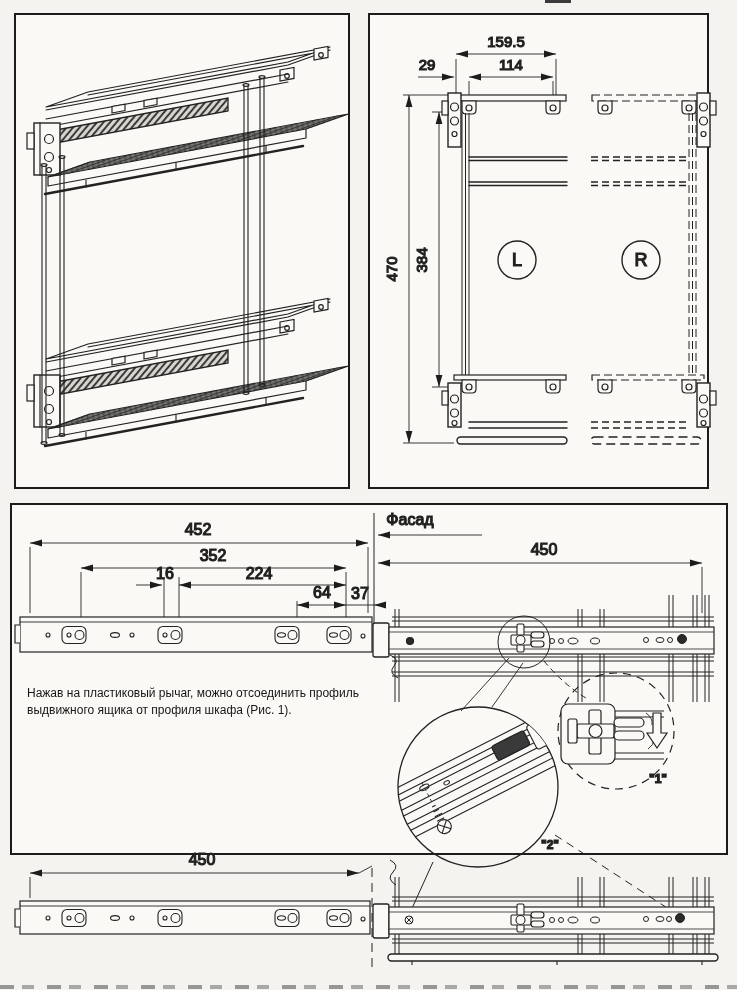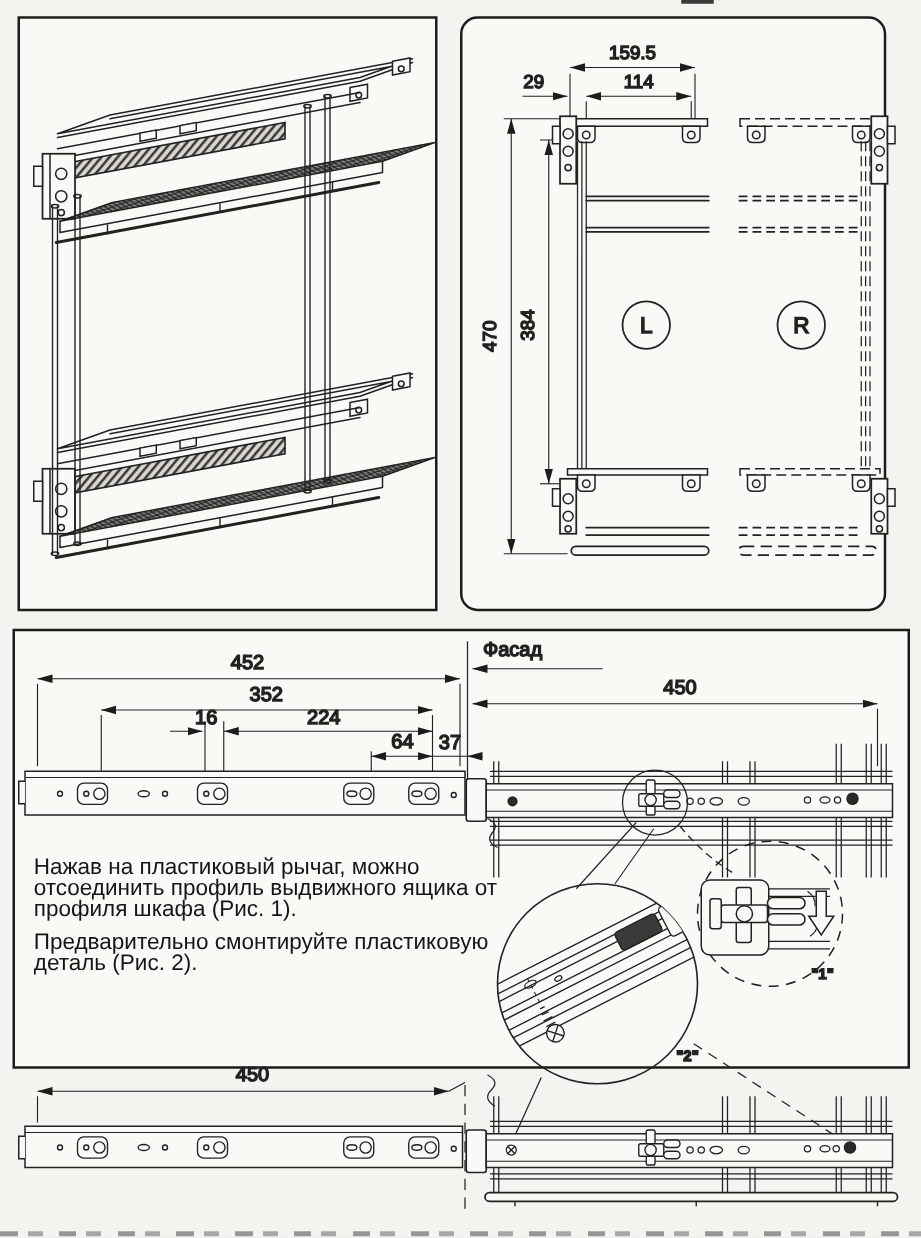--- a/index.html
+++ b/index.html
@@ -1,30 +1,30 @@
 <!DOCTYPE html>
 <html><head>
 <meta charset="utf-8">
 <style>
   html,body{margin:0;padding:0;}
   body{background:#e8e7e4;font-family:"Liberation Sans",sans-serif;}
   #sheet{position:relative;width:737px;height:990px;background:#f4f3f0;overflow:hidden;}
   .panel{position:absolute;background:#faf9f6;border:2px solid #1c1c1c;box-sizing:border-box;}
   #panel-iso{left:14px;top:13px;width:336px;height:476px;}
-  #panel-front{left:368px;top:13px;width:341px;height:476px;border-radius:14px;}
+  #panel-front{left:368px;top:13px;width:341px;height:476px;}
   #panel-install{left:10px;top:503px;width:718px;height:352px;}
   .panel svg{position:absolute;left:0;top:0;}
   svg text{font-family:"Liberation Sans",sans-serif;fill:#1c1c1c;}
   .dim-t{font-size:16px;}
   .dim-s{font-size:15px;}
   .lr-t{font-size:18px;}
   .fig-t{font-size:12px;font-weight:bold;}
   line,path,rect,circle,ellipse,polygon,polyline{vector-effect:none;}
   #notes{position:absolute;left:15px;top:180px;width:382px;color:#161616;
-         font-size:18px;line-height:17px;}
+         font-size:12px;line-height:17px;}
   #notes p{margin:0 0 9px 0;}
   #top-artifact{position:absolute;left:545px;top:0;width:26px;height:3px;background:#3a3a3a;}
   #bottom-strip{position:absolute;left:0;top:985px;width:737px;height:4px;opacity:.55;
     background:repeating-linear-gradient(90deg,#4a4a4a 0 14px,transparent 14px 22px,#6a6a6a 22px 34px,transparent 34px 47px);}
 </style>
 </head>
 <body>
 
 <div id="sheet">
 
@@ -384,20 +384,19 @@
         </g>
         <path stroke-width="1" d="M380 434 H702 M380 438 H702"></path>
         <rect x="376" y="449" width="330" height="7" rx="3.5" stroke-width="1.4" fill="#faf9f6"></rect>
         <path stroke-width="1.1" d="M400 456 v4 M545 456 v4 M690 456 v4"></path>
       </g>
     </g>
   </svg>
 
   <div id="notes">
     <p>Нажав на пластиковый рычаг, можно отсоединить профиль выдвижного ящика от профиля шкафа (Рис. 1).</p>
-    <p>Предварительно смонтируйте пластиковую деталь (Рис. 2).</p>
   </div>
 </div>
 
 <div id="top-artifact"></div>
 <div id="bottom-strip"></div>
 
 </div>
 
 </body></html>

